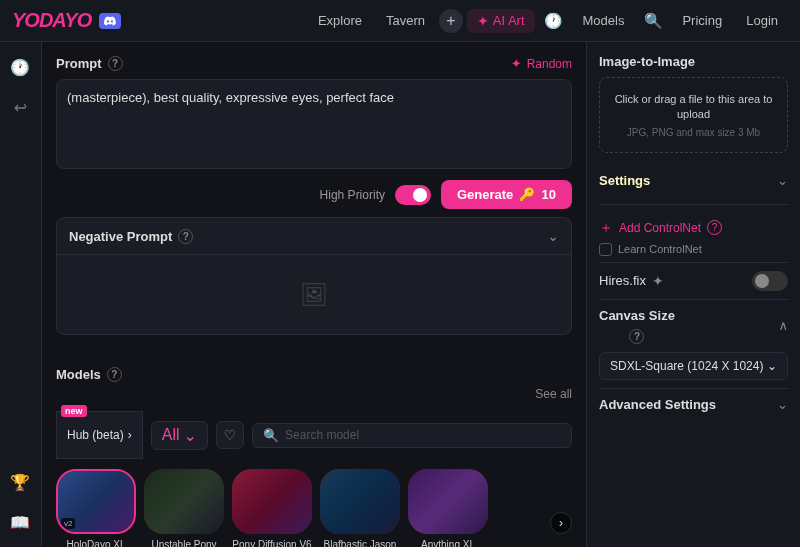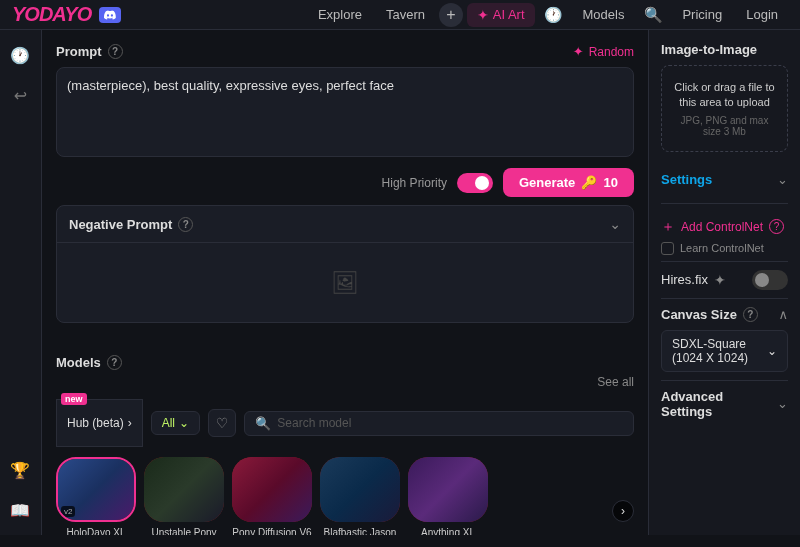--- a/index.html
+++ b/index.html
@@ -12,21 +12,21 @@
       overflow: hidden;
       font-size: 13px;
     }
 
     
     .topnav {
       background: #16181f;
       border-bottom: 1px solid #2a2d38;
       display: flex;
       align-items: center;
-      height: 30px;
+      height: 42px;
       padding: 0 12px;
       gap: 4px;
     }
     .logo {
       color: #f03090;
       font-size: 20px;
       font-weight: 900;
       letter-spacing: -1px;
       margin-right: 4px;
       font-style: italic;
@@ -280,21 +280,21 @@
       padding: 1px 4px;
       border-radius: 3px;
       position: absolute;
       top: -7px; left: 4px;
     }
     .all-btn {
       display: flex; align-items: center; gap: 4px;
       background: #1a1d26;
       border: 1px solid #2a2d38;
       border-radius: 6px;
-      color: #bef264; font-size: 12px;
+      color: #ec4899; font-size: 16px;
       padding: 4px 10px;
       cursor: pointer;
     }
     .heart-btn {
       width: 28px; height: 28px;
       background: #1a1d26;
       border: 1px solid #2a2d38;
       border-radius: 6px;
       display: flex; align-items: center; justify-content: center;
       cursor: pointer; color: #888; font-size: 14px;
@@ -374,21 +374,21 @@
       width: 22px; height: 22px;
       display: flex; align-items: center; justify-content: center;
       cursor: pointer;
       color: #ddd;
       font-size: 12px;
       flex-shrink: 0;
     }
 
     
     .right-panel {
-      width: 152px;
+      width: 214px;
       background: #16181f;
       border-left: 1px solid #2a2d38;
       padding: 12px;
       overflow-y: auto;
       display: flex;
       flex-direction: column;
       gap: 0;
     }
 
     
@@ -425,21 +425,21 @@
 
     
     .right-section-header {
       display: flex;
       align-items: center;
       justify-content: space-between;
       padding: 8px 0;
       cursor: pointer;
     }
     .right-section-header .title {
-      font-size: 13px; font-weight: 600; color: #0ea5e9;
+      font-size: 13px; font-weight: 600; color: #fef9c3;
     }
 
     
     .controlnet-area {
       padding: 6px 0;
     }
     .add-controlnet {
       display: flex; align-items: center; gap: 6px;
       color: #f03090; font-size: 12px; cursor: pointer;
       margin-bottom: 6px;
@@ -487,21 +487,21 @@
     .canvas-section {
       border-top: 1px solid #2a2d38;
       padding: 8px 0;
     }
     .canvas-header {
       display: flex; align-items: center; justify-content: space-between;
       cursor: pointer; margin-bottom: 8px;
     }
     .canvas-title {
       display: flex; align-items: center; gap: 6px;
-      font-size: 13px; font-weight: 600; color: #ddd;
+      font-size: 13px; font-weight: 600; color: #ddd; flex-direction: column;
     }
     .canvas-select {
       background: #1a1d26;
       border: 1px solid #2a2d38;
       border-radius: 6px;
       color: #ddd;
       font-size: 12px;
       padding: 6px 10px;
       width: 100%;
       display: flex; align-items: center; justify-content: space-between;

